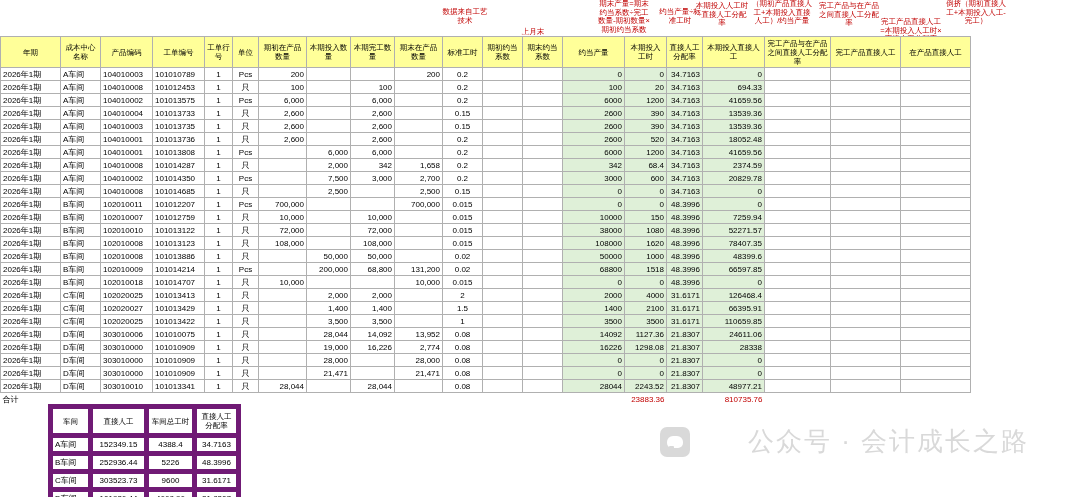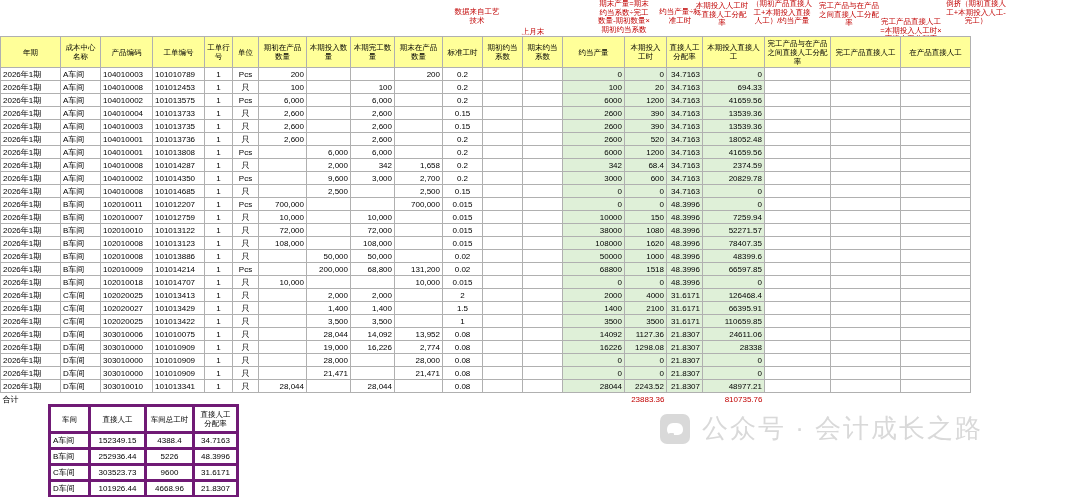--- a/index.html
+++ b/index.html
@@ -56,21 +56,21 @@
   tr.total td{border:none;background:#fff;font-size:8px;}
   tr.total td.redv{color:#c00000;text-align:right;}
   
   table.summary{
     position:absolute;
     left:48px;top:404px;
     border-collapse:collapse;
     table-layout:fixed;
   }
   table.summary th, table.summary td{
-    border:3px solid #701a75;
+    border:5px solid #701a75;
     font-size:8px;
     height:13px;
     line-height:12px;
     padding:0 2px;
     white-space:nowrap;
   }
   table.summary th{
     background:#ffffff;
     font-weight:normal;
     text-align:center;
@@ -79,26 +79,27 @@
     height:24px;
     font-size:7.5px;
   }
   table.summary td.lbl{text-align:left;}
   table.summary td.v{text-align:center;}
   table.summary tr.sum td{font-weight:normal;}
   table.summary tr.sum td.red{color:#c00000;text-align:right;}
   
   .watermark{
     position:absolute;
-    left:660px;top:411px;
+    left:660px;top:424px;
     display:flex;align-items:center;
     color:#d9d9d9;
     font-size:26px;
     letter-spacing:2px;
     white-space:nowrap;
+    gap:46px;
   }
   .wm-logo{
     width:30px;height:30px;
     border-radius:7px;
     background:#d9d9d9;
     margin-right:12px;
     position:relative;
   }
   .wm-logo:after{
     content:"";
@@ -113,21 +114,21 @@
     width:5px;height:5px;
     background:#d9d9d9;
     border-radius:1px;
     z-index:2;
   }
 </style>
 </head>
 <body>
 
 <div class="anno-row">
-  <div class="anno" style="left:454px;top:8px;width:46px;">数据来自工艺技术</div>
+  <div class="anno" style="left:442px;top:8px;width:46px;">数据来自工艺技术</div>
   <div class="anno" style="left:513px;top:28px;width:40px;">上月末</div>
   <div class="anno" style="left:596px;top:0px;width:56px;">期末产量=期末约当系数÷完工数量-期初数量×期初约当系数</div>
   <div class="anno" style="left:656px;top:8px;width:48px;">约当产量÷标准工时</div>
   <div class="anno" style="left:694px;top:2px;width:56px;">本期投入人工时÷直接人工分配率</div>
   <div class="anno" style="left:750px;top:0px;width:64px;">（期初产品直接人工+本期投入直接人工）/约当产量</div>
   <div class="anno" style="left:818px;top:2px;width:62px;">完工产品与在产品之间直接人工分配率</div>
   <div class="anno" style="left:880px;top:8px;width:62px;margin-top:10px;">完工产品直接人工=本期投入人工时×直接人工分配率</div>
   <div class="anno" style="left:945px;top:0px;width:62px;">倒挤（期初直接人工+本期投入人工-完工）</div>
 </div>
 
@@ -356,21 +357,21 @@
         <td class="num"></td>
       </tr>
       <tr>
         <td class="txt">2026年1期</td>
         <td class="txt">A车间</td>
         <td class="txt">104010002</td>
         <td class="txt">101014350</td>
         <td class="ctr">1</td>
         <td class="ctr">Pcs</td>
         <td class="num"></td>
-        <td class="num">9,600</td>
+        <td class="num">7,500</td>
         <td class="num">3,000</td>
         <td class="num">2,700</td>
         <td class="ctr">0.2</td>
         <td class="ctr"></td>
         <td class="ctr"></td>
         <td class="num green">3000</td>
         <td class="num green">600</td>
         <td class="num green">34.7163</td>
         <td class="num green">20829.78</td>
         <td class="num"></td>

